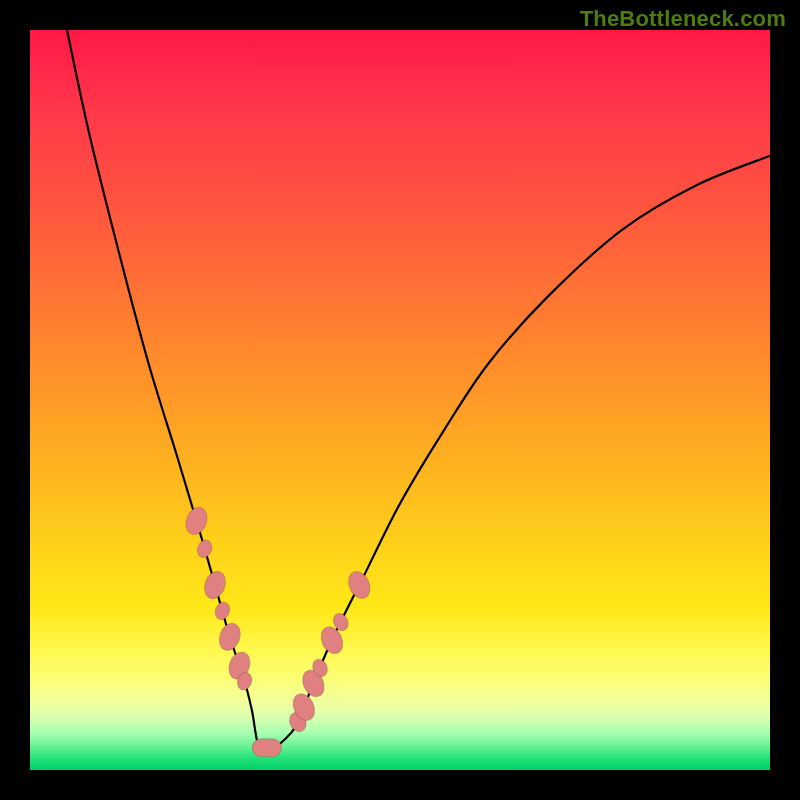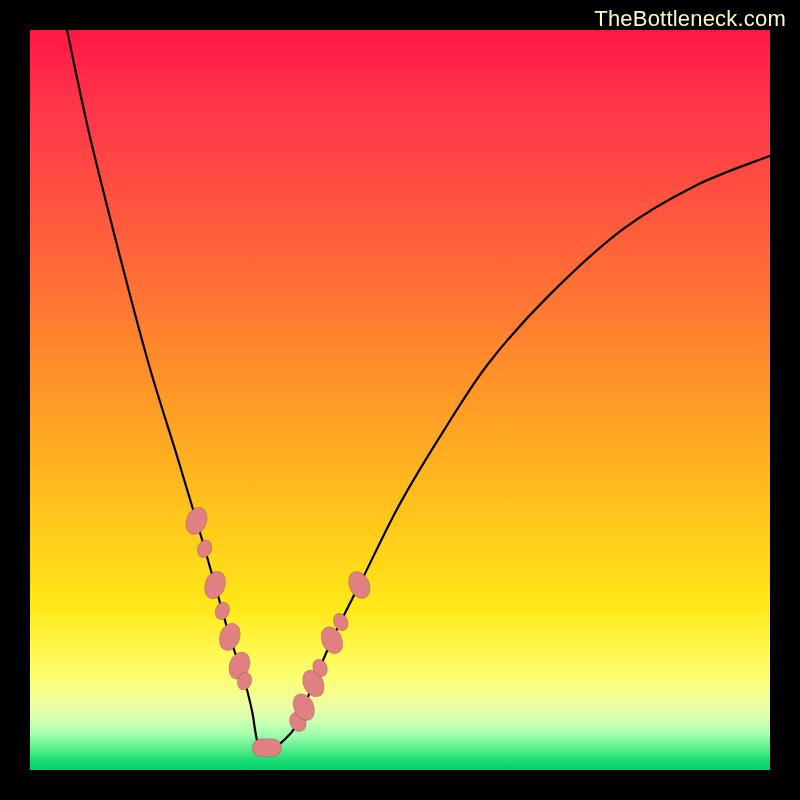--- a/index.html
+++ b/index.html
@@ -46,23 +46,23 @@
       #a8ffb0 95%,
       #60f090 97%,
       #20e078 98.5%,
       #00d068 100%
     );
   }
   .watermark {
     position: absolute;
     top: 6px;
     right: 14px;
-    color: #fef9c3;
+    color: #4d7c0f;
     font-size: 22px;
-    font-weight: 400;
+    font-weight: 700;
     letter-spacing: 0.2px;
     user-select: none;
   }
   svg.curve {
     position: absolute;
     left: 0; top: 0;
     width: 740px; height: 740px;
   }
   .bead {
     fill: #e08080;

